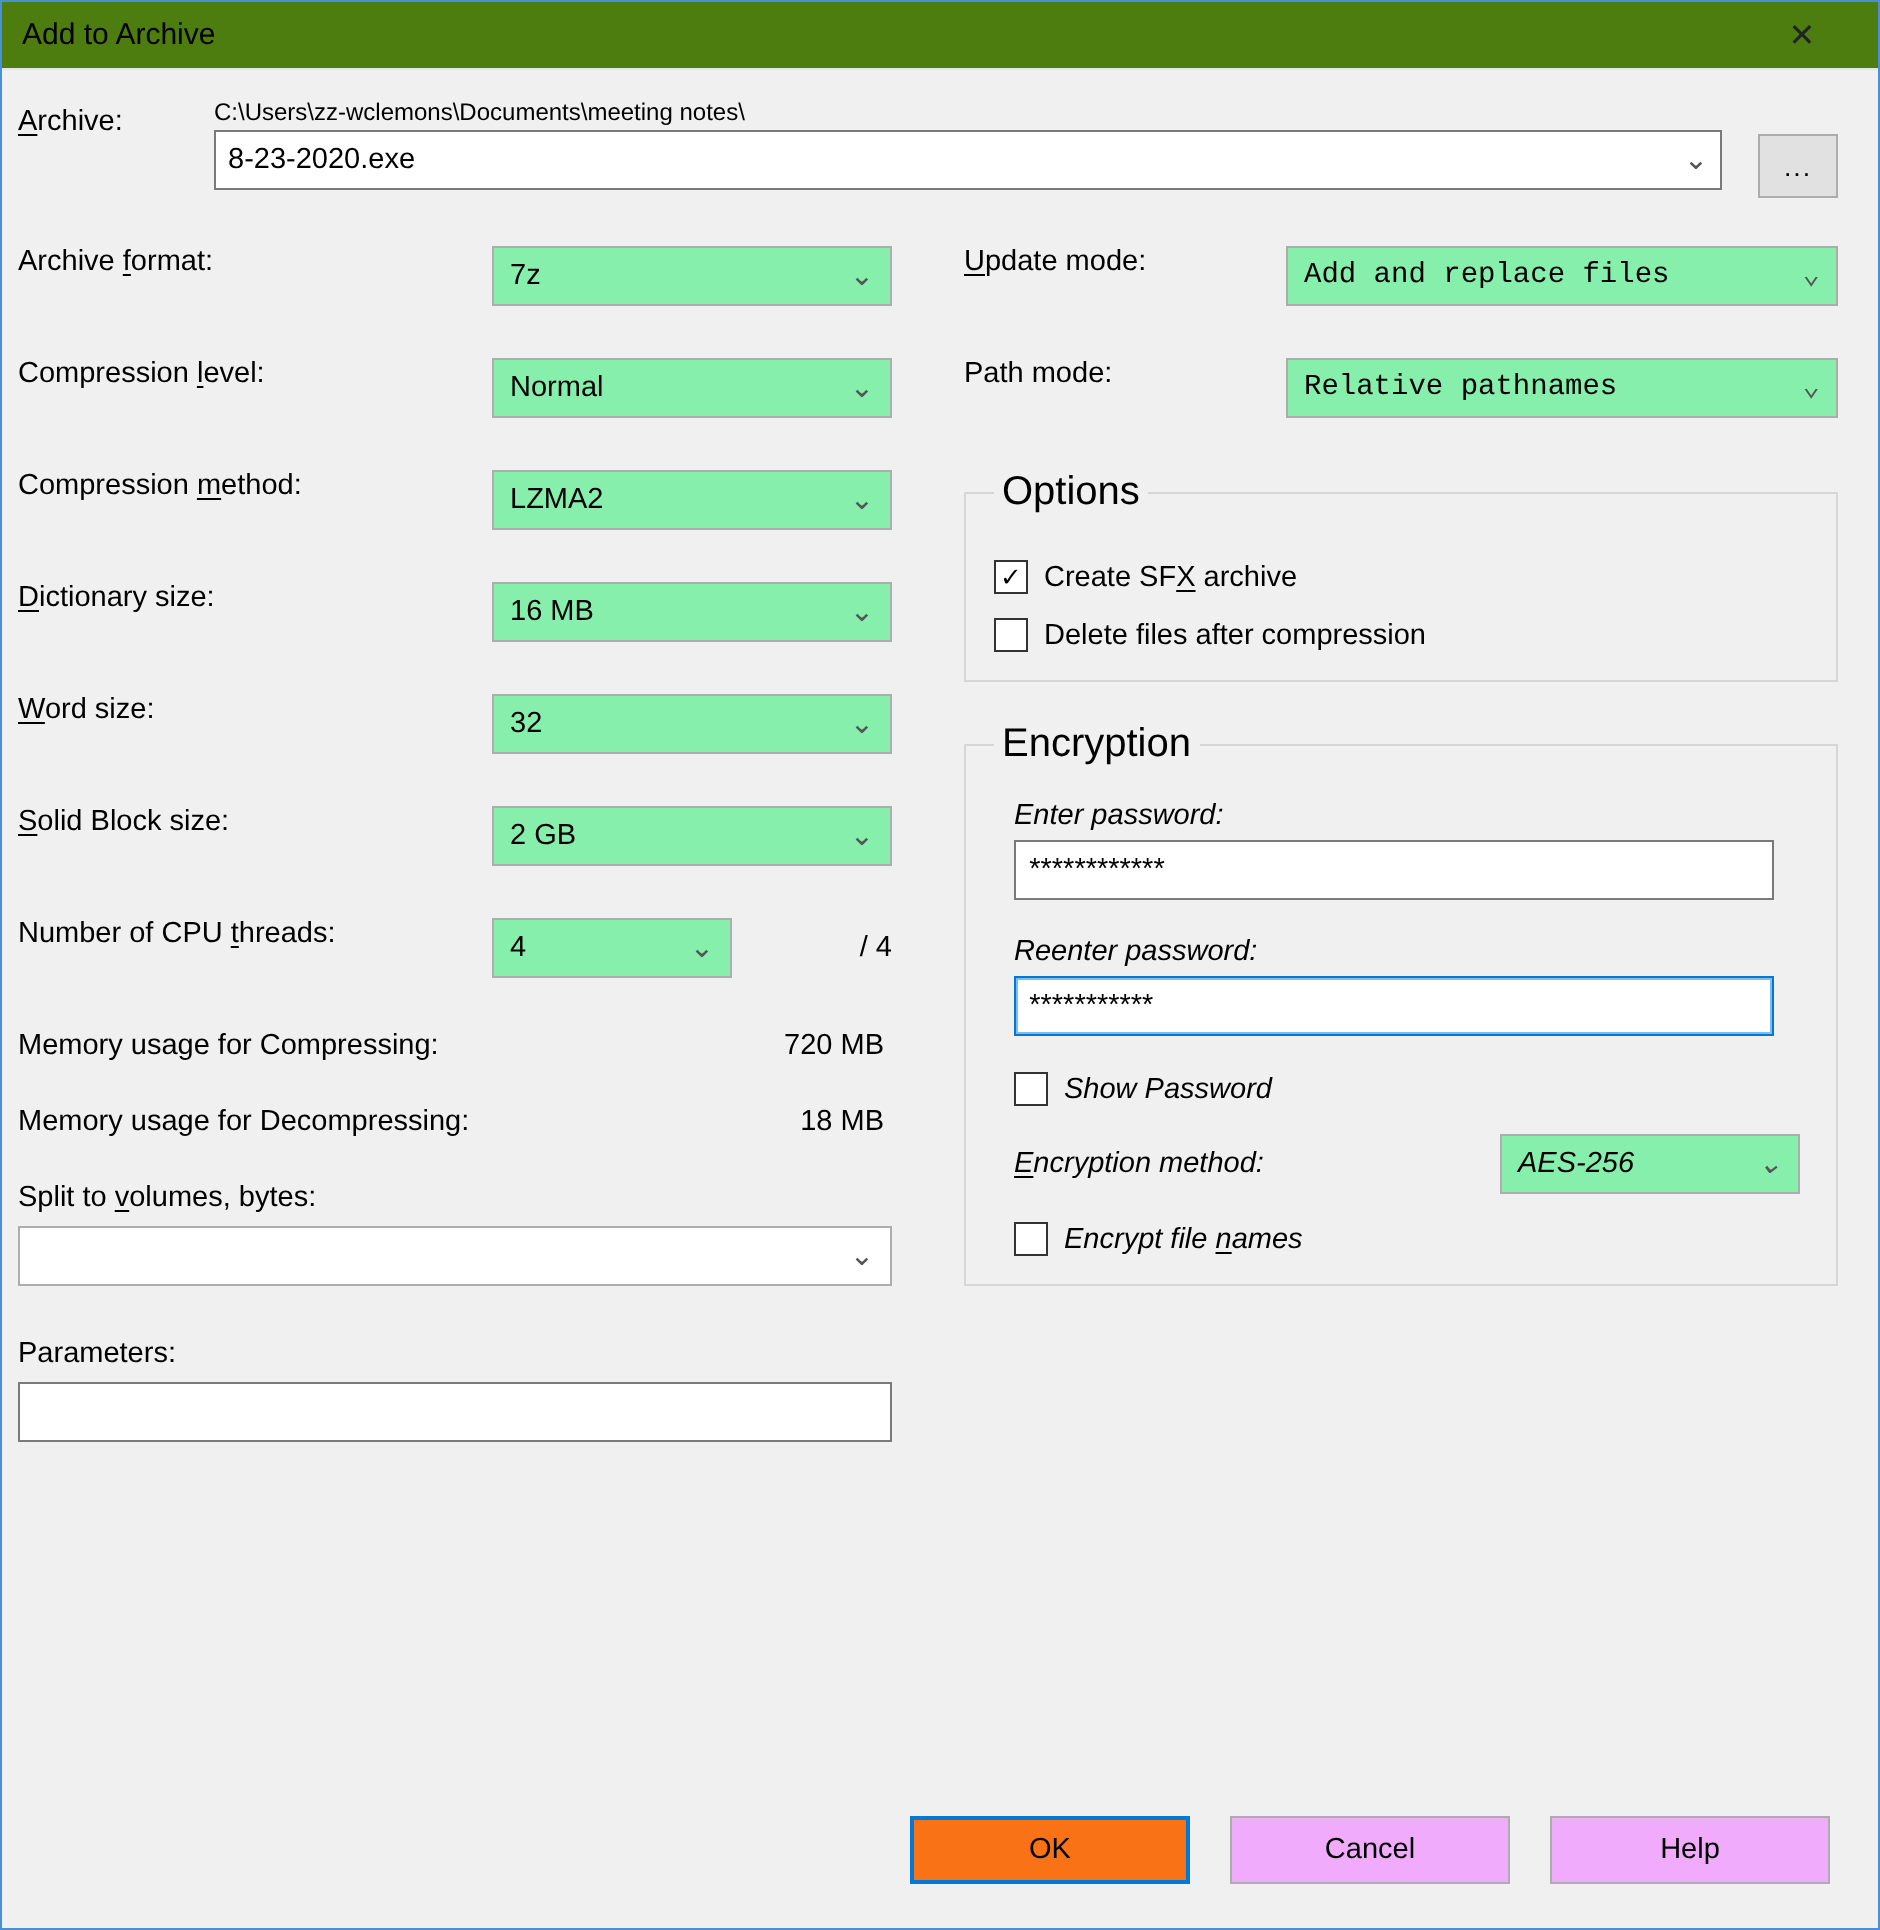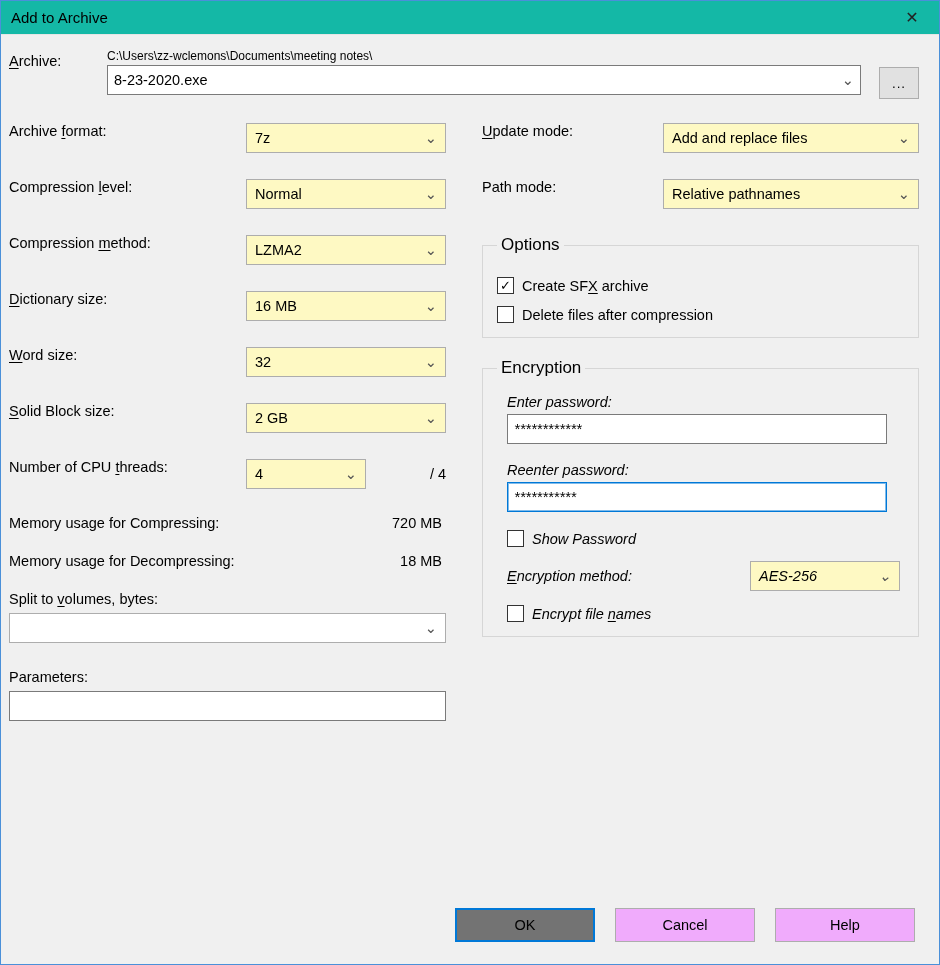--- a/index.html
+++ b/index.html
@@ -19,22 +19,22 @@
     background: #fff;
     border: 1px solid #4a90d9;
     display: flex;
     flex-direction: column;
   }
   .titlebar {
     height: 34px;
     display: flex;
     align-items: center;
     justify-content: space-between;
-    padding: 0 4px 0 10px;
-    background: #14b8a6;
+    padding: 0 15px 0 10px;
+    background: #4d7c0f;
     border-bottom: 1px solid #e5e5e5;
   }
   .titlebar .title { font-size: 15px; }
   .titlebar .close {
     width: 46px; height: 30px;
     display:flex; align-items:center; justify-content:center;
     font-size: 16px; color:#222;
     background: transparent;
     border: none;
   }
@@ -71,44 +71,44 @@
   }
   .columns {
     display:flex; gap: 36px; margin-top: 24px; flex:1;
   }
   .col { flex:1; min-width:0; }
   .form-row {
     display:flex; align-items:flex-start; margin-bottom: 26px;
   }
   .form-row .flabel { flex:1; }
   .combo {
-    height: 30px; background:#fef9c3; border:1px solid #adadad;
+    height: 30px; background:#86efac; border:1px solid #adadad;
     padding: 2px 28px 2px 8px; position:relative;
     display:flex; align-items:center; min-width: 0;
   }
   .combo .chev {
     position:absolute; right:8px; top:50%; transform:translateY(-50%);
     color:#555; pointer-events:none;
   }
   .combo.w200 { width: 200px; }
-  .combo.w230 { width: 256px; }
+  .combo.w230 { width: 276px; font-family: Liberation Mono, monospace; }
   .combo.w120 { width: 120px; }
   .combo.w150 { width: 150px; }
   .combo.white { background:#fff; }
   .memrow { display:flex; justify-content:space-between; margin-bottom: 22px; padding-right:4px;}
   .textinput {
     width:100%; height:30px; background:#fff; border:1px solid #7a7a7a;
     padding: 2px 6px; font: inherit; outline:none;
   }
   .textinput.focus { border:1px solid #0078d7; box-shadow: inset 0 0 0 1px #0078d780;}
   .block-label { margin-bottom:6px; }
   fieldset.group {
     border:1px solid #d6d6d6; margin:0 0 20px 0; padding: 12px 14px 14px 14px;
   }
-  fieldset.group legend { padding: 0 4px; font-size:17px; }
+  fieldset.group legend { padding: 0 4px; font-size:20px; }
   .check-row { display:flex; align-items:center; gap:8px; margin: 10px 0 12px 0; }
   .checkbox {
     width:17px; height:17px; background:#fff; border:1px solid #333;
     display:inline-flex; align-items:center; justify-content:center;
     font-size:13px; line-height:1;
   }
   .checkbox.checked::after { content:"✓"; color:#000; }
   .enc-inner { padding-left: 10px; font-style: italic; }
   .enc-label { margin-top:4px; margin-bottom:4px; }
   .enc-input { width: 380px; max-width:100%; }
@@ -116,21 +116,21 @@
   .threads-wrap { display:flex; align-items:center; gap:30px; width:200px; justify-content:space-between;}
   .buttons {
     display:flex; gap:20px; justify-content:flex-end;
     padding: 0 4px 4px 0;
   }
   .btn {
     width:140px; height:34px; background:#f0abfc; border:1px solid #adadad;
     display:flex; align-items:center; justify-content:center;
     font: inherit;
   }
-  .btn.default { border:2px solid #0078d7; background:#737373; }
+  .btn.default { border:2px solid #0078d7; background:#f97316; }
   .underline-letter { text-decoration: underline; text-underline-offset: 2px; }
   .mb0 { margin-bottom:0; }
   .filler { flex:1; }
 </style>
 </head>
 <body>
 
 <div class="window">
 
   <div class="titlebar">

